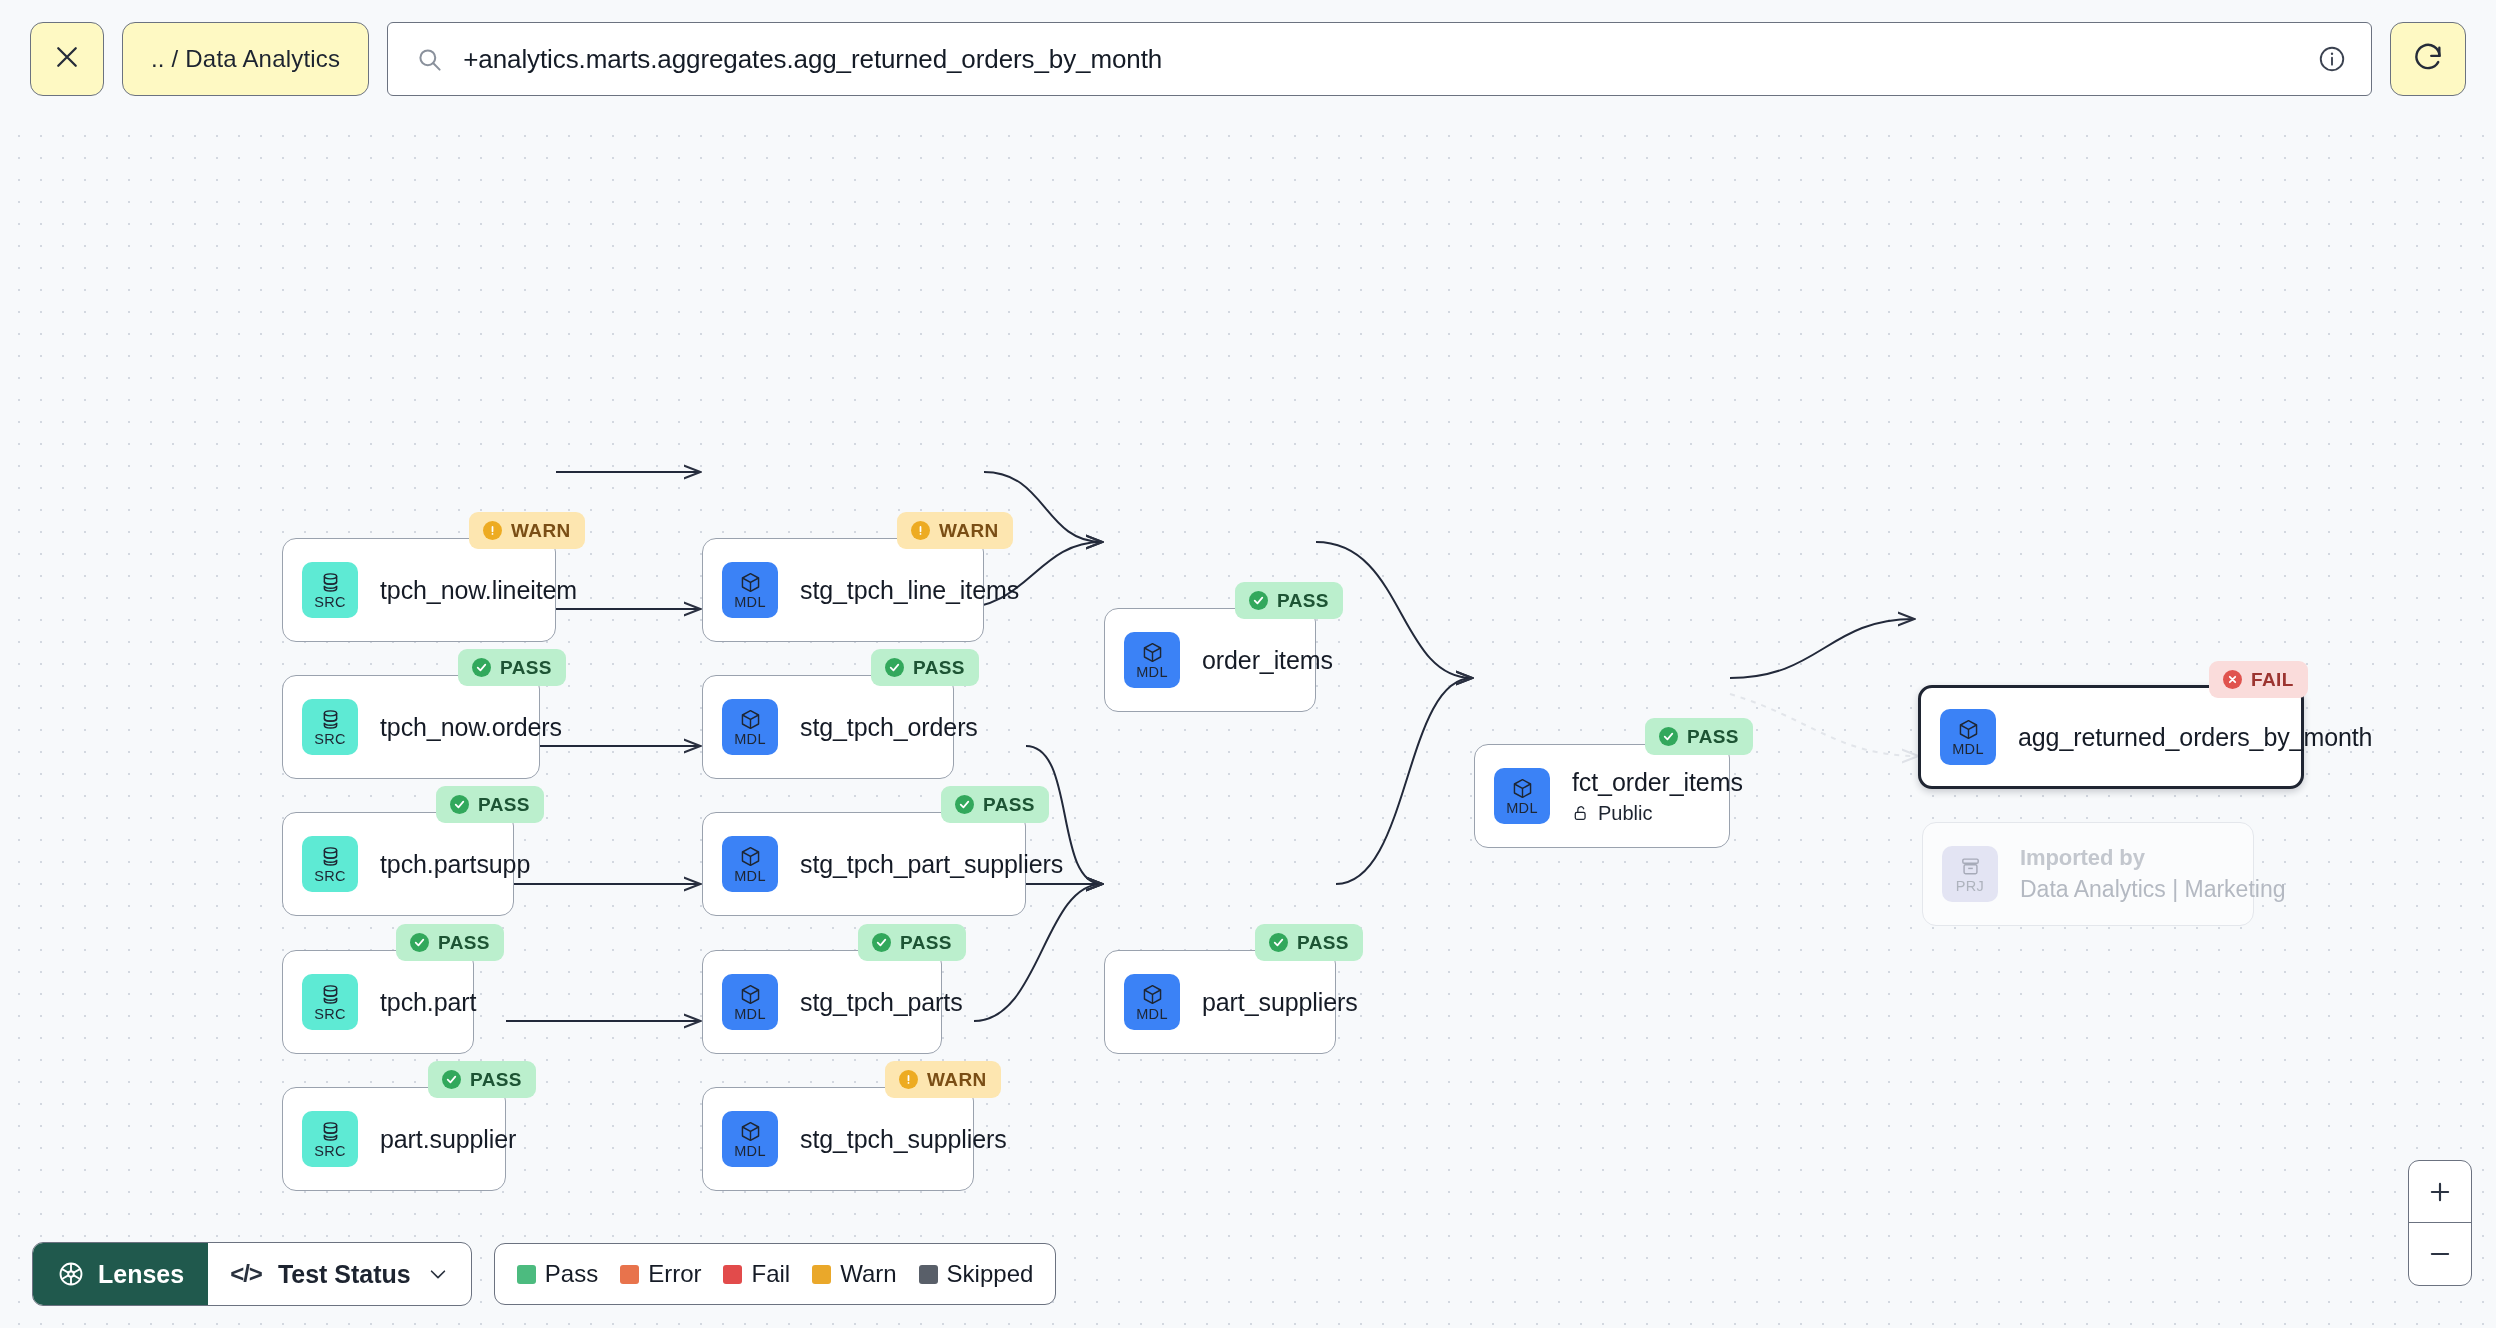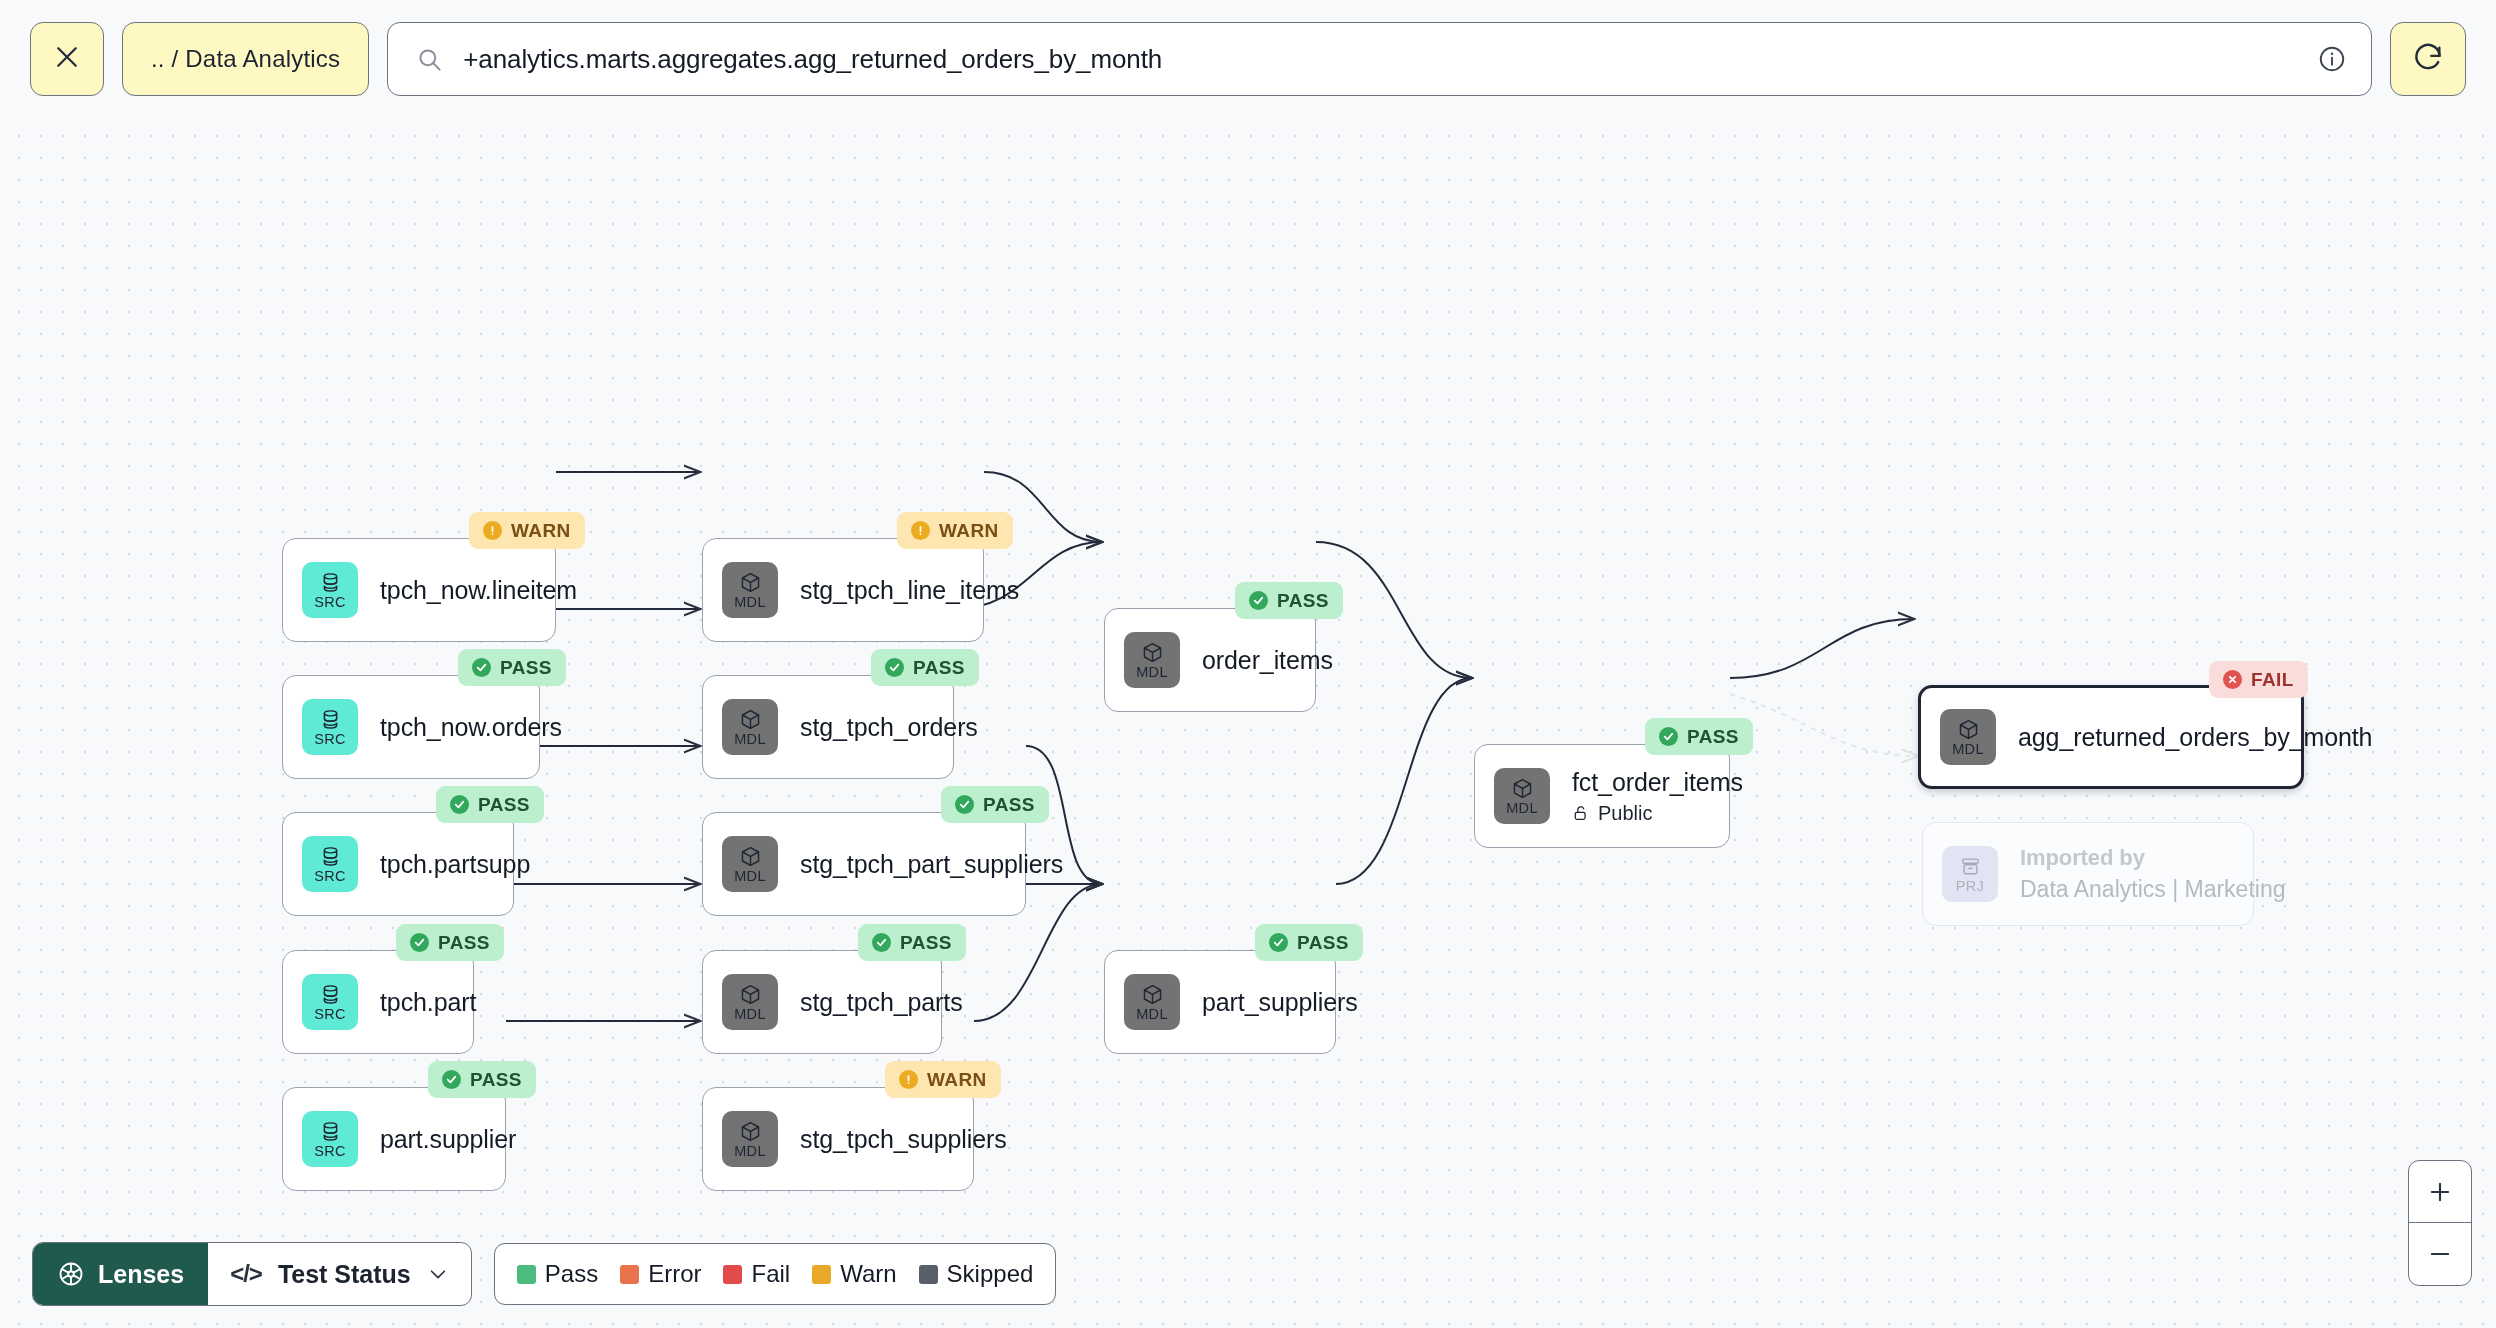--- a/index.html
+++ b/index.html
@@ -35,21 +35,21 @@
     font-size: 24px;
     color: #1d2430;
     letter-spacing: .2px;
     white-space: nowrap;
   }
   #search-wrap {
     flex: 1;
     height: 74px;
     background: #fff;
     border: 1.6px solid #6b7280;
-    border-radius: 13px;
+    border-radius: 6px;
     display: flex; align-items: center;
     padding: 0 24px 0 28px;
     gap: 20px;
     min-width: 0;
   }
   #search-icon svg { width: 27px; height: 27px; display: block; }
   #search-input {
     flex: 1;
     border: none; outline: none;
     font-family: "Liberation Sans", sans-serif;
@@ -102,21 +102,21 @@
   }
   .tbadge {
     width: 56px; height: 56px;
     border-radius: 10px;
     display: flex; flex-direction: column;
     align-items: center; justify-content: center;
     flex: none;
     gap: 1px;
   }
   .tbadge.src { background: #5eead4; }
-  .tbadge.mdl { background: #737373; }
+  .tbadge.mdl { background: #3b82f6; }
   .tbadge.prj { background: #e3e4f3; }
   .tbadge svg { width: 23px; height: 23px; display: block; }
   .tbadge .tlabel {
     font-size: 14.5px;
     font-weight: 500;
     color: #1e2633;
     line-height: 1;
     letter-spacing: .3px;
   }
   .tbadge.prj svg { opacity: .30; }

